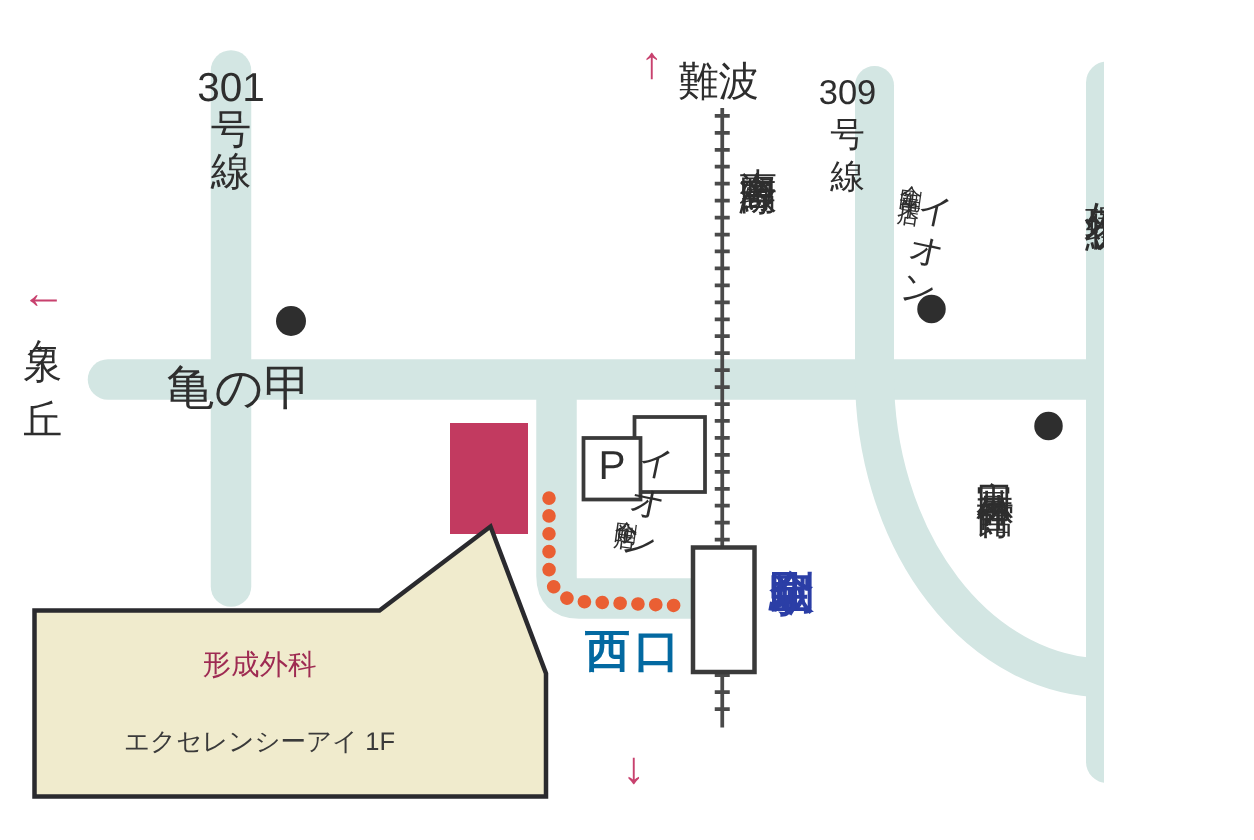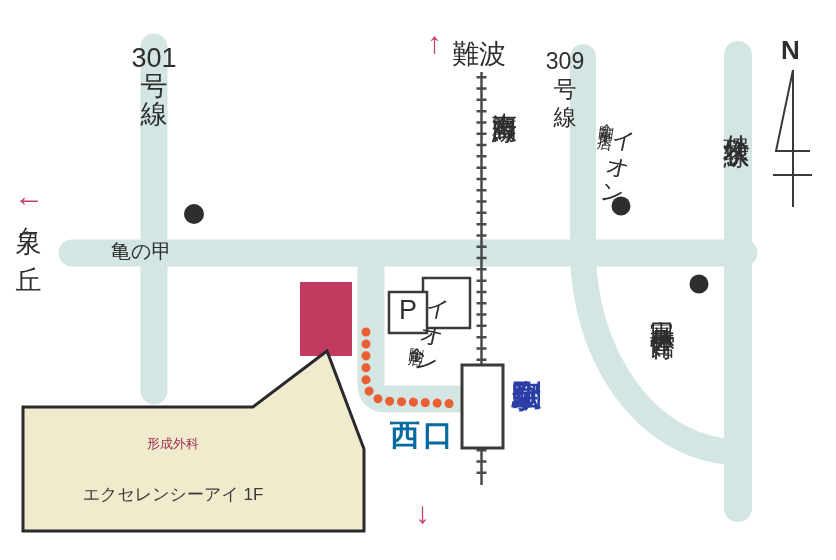--- a/index.html
+++ b/index.html
@@ -1,50 +1,50 @@
 <!DOCTYPE html>
 <html><head>
 <meta charset="utf-8">
 <style>
   html,body{margin:0;padding:0;background:#fff;}
   #map-canvas{
-    position:relative;width:836px;height:560px;overflow:hidden;background:#fff;
+    position:relative;width:736px;height:560px;overflow:hidden;background:#fff;
     font-family:"Liberation Sans","DejaVu Sans",sans-serif;color:#2e2e2e;
   }
   #map-canvas svg{position:absolute;left:0;top:0;}
   .lbl{position:absolute;white-space:pre-line;line-height:1.08;}
   .vert{writing-mode:vertical-rl;text-orientation:mixed;}
   .crimson{color:#c8416e;font-weight:bold;}
   .stack{text-align:center;line-height:28px;}
   .tilt12{transform:rotate(12deg);transform-origin:top left;}
   .tilt8{transform:rotate(8deg);transform-origin:top left;}
   #lbl-301{left:120px;top:44px;width:68px;font-size:27px;}
   #lbl-309{left:531px;top:47px;width:68px;font-size:23px;}
   #lbl-gaikan{left:723px;top:114px;font-size:26px;letter-spacing:3px;}
   #lbl-nankai{left:491px;top:92px;font-size:25px;letter-spacing:2px;}
-  #lbl-kamenoko{left:111px;top:241px;font-size:20px;}
+  #lbl-kamenoko{left:111px;top:241px;font-size:32px;}
   #arr-west{left:14px;top:180px;font-size:30px;}
   #lbl-izumi{left:15px;top:209px;font-size:26px;letter-spacing:3px;}
   #arr-north{left:427px;top:27px;font-size:30px;}
   #lbl-north{left:452px;top:40px;font-size:27px;}
   #arr-south{left:415px;top:497px;font-size:30px;}
   #lbl-south{left:446px;top:502px;font-size:26px;}
   #lbl-bigboy{left:181px;top:131px;font-size:26px;line-height:33px;}
   #lbl-aeonh-branch{left:601px;top:110px;font-size:15px;letter-spacing:4px;}
   #lbl-aeonh-name{left:617px;top:112px;font-size:23px;letter-spacing:2px;}
   #lbl-parking{left:389px;top:296px;width:38px;text-align:center;font-size:27px;}
   #lbl-aeonk-name{left:431px;top:280px;font-size:23px;letter-spacing:2px;}
   #lbl-aeonk-branch{left:411px;top:334px;font-size:15px;letter-spacing:2px;}
   #lbl-gym{left:644px;top:300px;height:92px;font-size:25px;letter-spacing:3px;line-height:38px;}
   #lbl-west-exit{left:390px;top:419px;font-size:30px;color:#0369a1;letter-spacing:3px;font-weight:bold;}
   #lbl-station{left:511px;top:356px;font-size:29px;letter-spacing:2px;color:#2b3ea6;font-weight:bold;}
   #lbl-compass-n{left:781px;top:36px;font-size:26px;font-weight:bold;}
   #callout-text{left:23px;top:406px;width:300px;text-align:center;padding-top:9px;}
   .co-line1{font-size:29px;line-height:34px;color:#9e2b52;}
-  .co-line2{font-size:13px;line-height:24px;color:#9e2b52;}
+  .co-line2{font-size:19px;line-height:24px;color:#9e2b52;}
   .co-line3{font-size:17px;line-height:30px;color:#3a3a3a;margin-top:6px;}
 </style>
 </head>
 <body>
 
 <div id="map-canvas">
 
   <svg width="836" height="560" viewBox="0 0 836 560">
     <g stroke="#d3e6e3" fill="none">
       <path d="M154 47 L154 391" stroke-width="27" stroke-linecap="round"></path>

